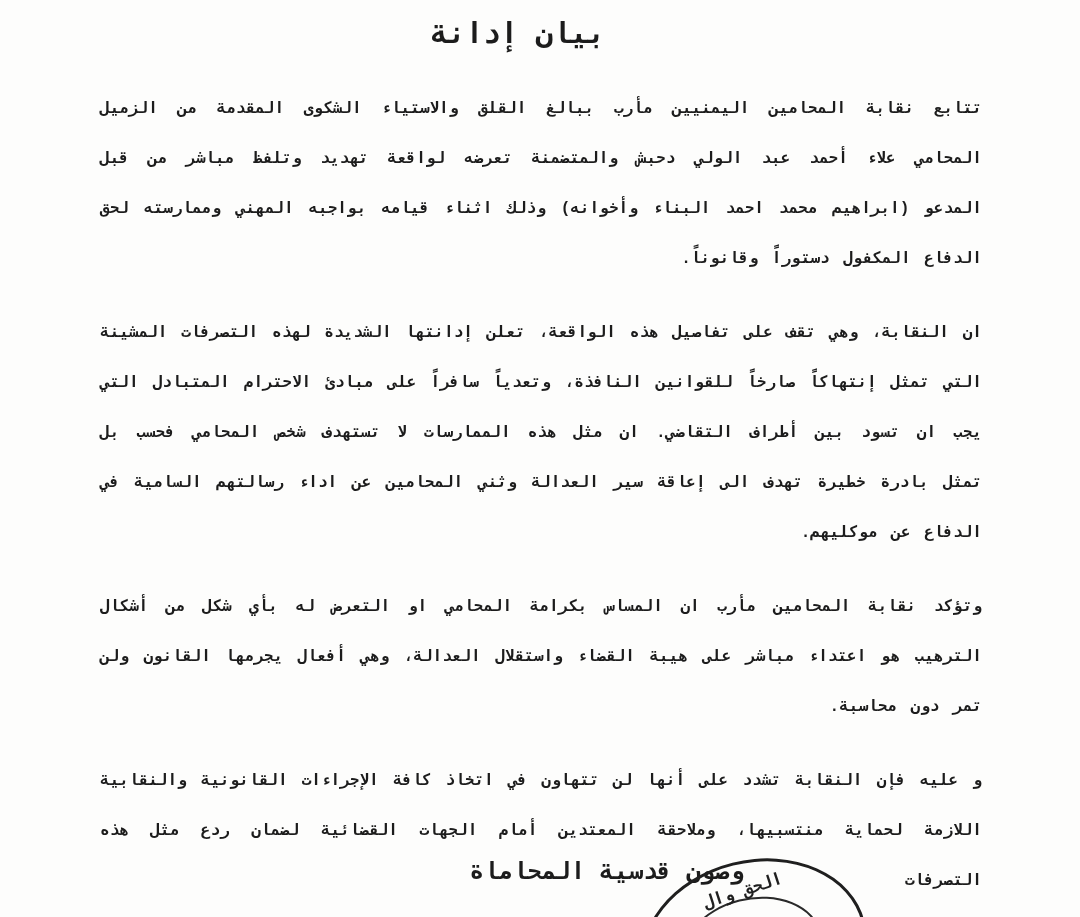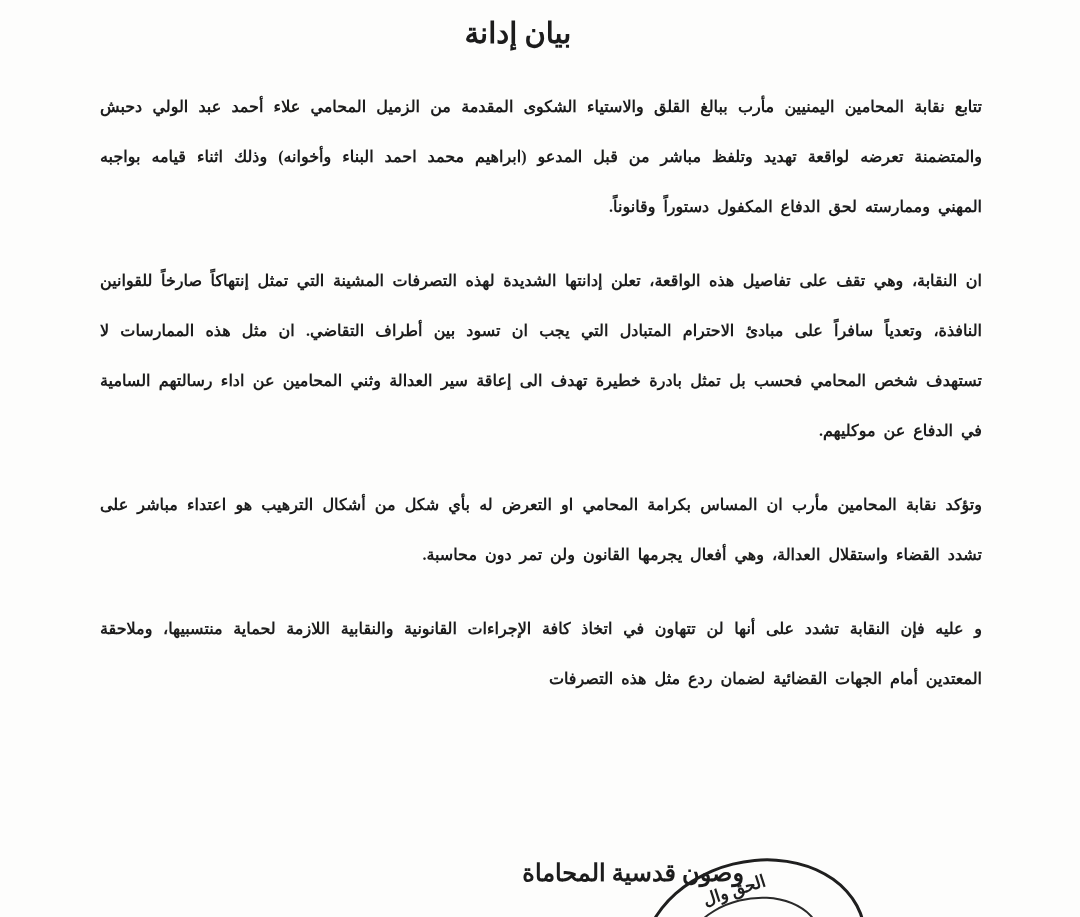--- a/index.html
+++ b/index.html
@@ -6,21 +6,21 @@
     margin: 0;
     padding: 0;
     background: #ffffff;
   }
   .page {
     position: relative;
     width: 1080px;
     height: 917px;
     background: #fdfdfc;
     overflow: hidden;
-    font-family: Liberation Serif, serif;
+    font-family: Liberation Mono, monospace;
     color: #1c1c1c;
     direction: rtl;
   }
   .scan-layer {
     position: absolute;
     inset: 0;
     filter: blur(0.35px);
   }
   .doc-title {
     margin: 16px 0 0 0;
@@ -100,21 +100,21 @@
 <div class="page">
   <div class="scan-layer">
 
     <h1 class="doc-title">بيان إدانة</h1>
 
     <div class="doc-body">
       <p class="para">تتابع نقابة المحامين اليمنيين مأرب ببالغ القلق والاستياء الشكوى المقدمة من الزميل المحامي علاء أحمد عبد الولي دحبش والمتضمنة تعرضه لواقعة تهديد وتلفظ مباشر من قبل المدعو (ابراهيم محمد احمد البناء وأخوانه) وذلك اثناء قيامه بواجبه المهني وممارسته لحق الدفاع المكفول دستوراً وقانوناً.</p>
 
       <p class="para">ان النقابة، وهي تقف على تفاصيل هذه الواقعة، تعلن إدانتها الشديدة لهذه التصرفات المشينة التي تمثل إنتهاكاً صارخاً للقوانين النافذة، وتعدياً سافراً على مبادئ الاحترام المتبادل التي يجب ان تسود بين أطراف التقاضي. ان مثل هذه الممارسات لا تستهدف شخص المحامي فحسب بل تمثل بادرة خطيرة تهدف الى إعاقة سير العدالة وثني المحامين عن اداء رسالتهم السامية في الدفاع عن موكليهم.</p>
 
-      <p class="para">وتؤكد نقابة المحامين مأرب ان المساس بكرامة المحامي او التعرض له بأي شكل من أشكال الترهيب هو اعتداء مباشر على تشدد القضاء واستقلال العدالة، وهي أفعال يجرمها القانون ولن تمر دون محاسبة.</p>
+      <p class="para">وتؤكد نقابة المحامين مأرب ان المساس بكرامة المحامي او التعرض له بأي شكل من أشكال الترهيب هو اعتداء مباشر على هيبة القضاء واستقلال العدالة، وهي أفعال يجرمها القانون ولن تمر دون محاسبة.</p>
 
       <p class="para">و عليه فإن النقابة تشدد على أنها لن تتهاون في اتخاذ كافة الإجراءات القانونية والنقابية اللازمة لحماية منتسبيها، وملاحقة المعتدين أمام الجهات القضائية لضمان ردع مثل هذه التصرفات</p>
     </div>
 
     <div class="closing-line">وصون قدسية المحاماة</div>
 
     <div class="stamp">
       <div class="stamp-outer-ring"></div>
       <div class="stamp-inner-ring"></div>
       <div class="stamp-text">الحق وال</div>

